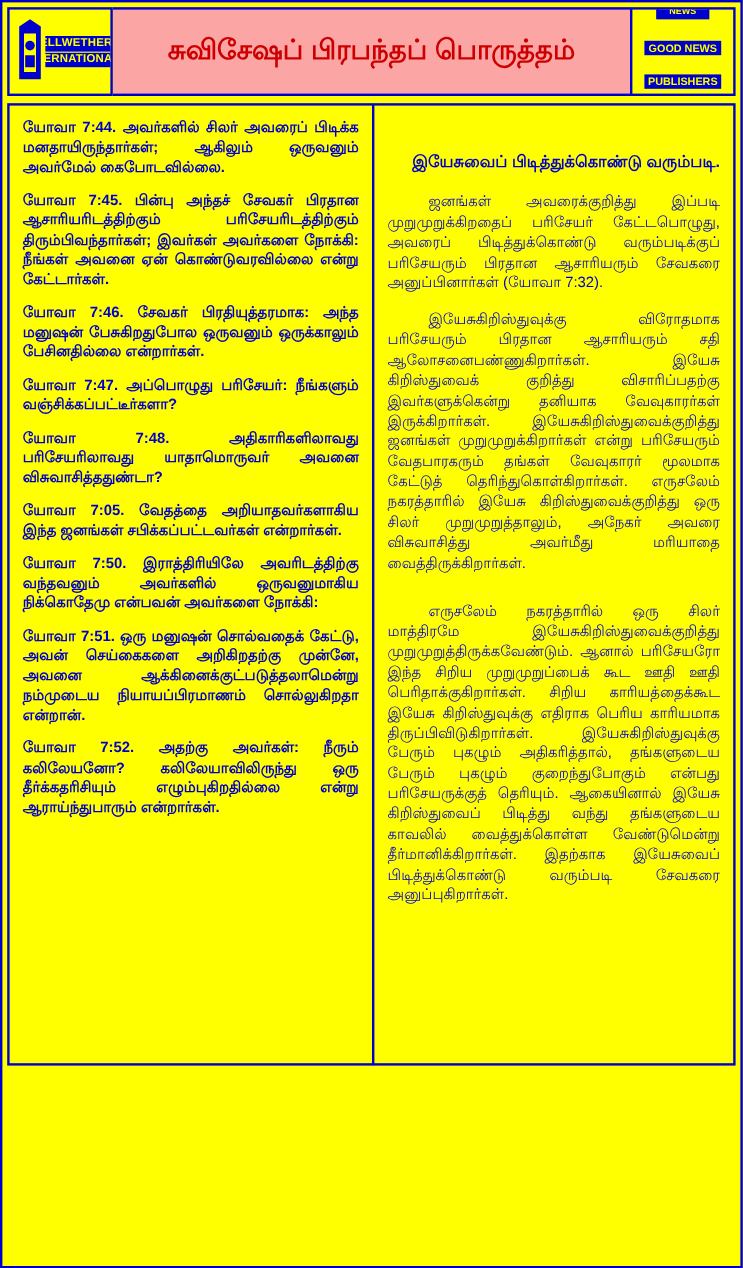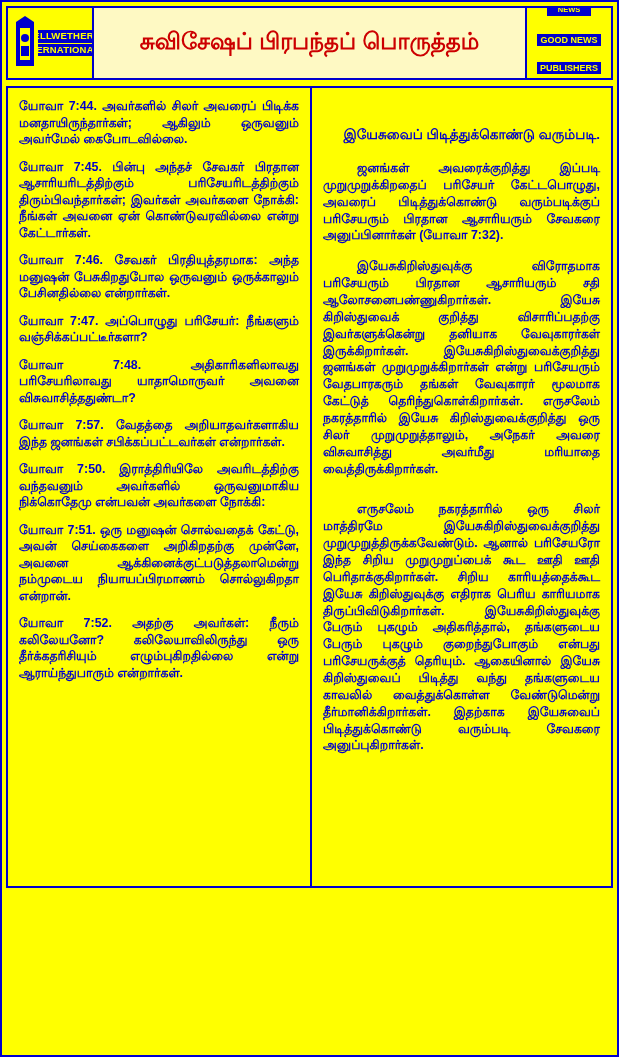--- a/index.html
+++ b/index.html
@@ -71,21 +71,21 @@
   }
   .title-box {
     flex: 1 1 auto;
     border-top: 2px solid #0000CC;
     border-bottom: 2px solid #0000CC;
     box-sizing: border-box;
     display: flex;
     flex-direction: column;
     align-items: center;
     justify-content: center;
-    background: #fef9c3;
+    background: #fca5a5;
   }
   .title-ta {
     color: #CC0000;
     font-size: 23px;
     font-weight: bold;
     line-height: 1.1;
     margin-bottom: 3px;
     white-space: nowrap;
   }
   .title-en {
@@ -175,21 +175,21 @@
     color: #0000CC;
     font-size: 13.6px;
     font-weight: bold;
     line-height: 1.32;
     text-align: right;
     margin: 28px 0 16px 0;
   }
   .rpara {
     color: #0000CC;
     font-size: 12.4px;
-    font-weight: bold;
+    font-weight: normal;
     line-height: 1.36;
     text-align: justify;
     text-indent: 34px;
     margin: 0 0 14px 0;
   }
   .rpara:last-child { margin-bottom: 0; margin-top: 24px; }
 </style>
 </head>
 <body>
 
@@ -228,21 +228,21 @@
   </div>
 
   <div class="body-wrap">
 
     <div class="col col-left">
       <p class="verse">யோவா 7:44. அவர்களில் சிலர் அவரைப் பிடிக்க மனதாயிருந்தார்கள்; ஆகிலும் ஒருவனும் அவர்மேல் கைபோடவில்லை.</p>
       <p class="verse">யோவா 7:45. பின்பு அந்தச் சேவகர் பிரதான ஆசாரியரிடத்திற்கும் பரிசேயரிடத்திற்கும் திரும்பிவந்தார்கள்; இவர்கள் அவர்களை நோக்கி: நீங்கள் அவனை ஏன் கொண்டுவரவில்லை என்று கேட்டார்கள்.</p>
       <p class="verse">யோவா 7:46. சேவகர் பிரதியுத்தரமாக: அந்த மனுஷன் பேசுகிறதுபோல ஒருவனும் ஒருக்காலும் பேசினதில்லை என்றார்கள்.</p>
       <p class="verse">யோவா 7:47. அப்பொழுது பரிசேயர்: நீங்களும் வஞ்சிக்கப்பட்டீர்களா?</p>
       <p class="verse">யோவா 7:48. அதிகாரிகளிலாவது பரிசேயரிலாவது யாதாமொருவர் அவனை விசுவாசித்ததுண்டா?</p>
-      <p class="verse">யோவா 7:57. வேதத்தை அறியாதவர்களாகிய இந்த ஜனங்கள் சபிக்கப்பட்டவர்கள் என்றார்கள்.</p>
+      <p class="verse">யோவா 7:05. வேதத்தை அறியாதவர்களாகிய இந்த ஜனங்கள் சபிக்கப்பட்டவர்கள் என்றார்கள்.</p>
       <p class="verse">யோவா 7:50. இராத்திரியிலே அவரிடத்திற்கு வந்தவனும் அவர்களில் ஒருவனுமாகிய நிக்கொதேமு என்பவன் அவர்களை நோக்கி:</p>
       <p class="verse">யோவா 7:51. ஒரு மனுஷன் சொல்வதைக் கேட்டு, அவன் செய்கைகளை அறிகிறதற்கு முன்னே, அவனை ஆக்கினைக்குட்படுத்தலாமென்று நம்முடைய நியாயப்பிரமாணம் சொல்லுகிறதா என்றான்.</p>
       <p class="verse">யோவா 7:52. அதற்கு அவர்கள்: நீரும் கலிலேயனோ? கலிலேயாவிலிருந்து ஒரு தீர்க்கதரிசியும் எழும்புகிறதில்லை என்று ஆராய்ந்துபாரும் என்றார்கள்.</p>
     </div>
 
     <div class="col col-right">
       <div class="rhead">இயேசுவைப் பிடித்துக்கொண்டு வரும்படி.</div>
       <p class="rpara">ஜனங்கள் அவரைக்குறித்து இப்படி முறுமுறுக்கிறதைப் பரிசேயர் கேட்டபொழுது, அவரைப் பிடித்துக்கொண்டு வரும்படிக்குப் பரிசேயரும் பிரதான ஆசாரியரும் சேவகரை அனுப்பினார்கள் (யோவா 7:32).</p>
       <p class="rpara">இயேசுகிறிஸ்துவுக்கு விரோதமாக பரிசேயரும் பிரதான ஆசாரியரும் சதி ஆலோசனைபண்ணுகிறார்கள். இயேசு கிறிஸ்துவைக் குறித்து விசாரிப்பதற்கு இவர்களுக்கென்று தனியாக வேவுகாரர்கள் இருக்கிறார்கள். இயேசுகிறிஸ்துவைக்குறித்து ஜனங்கள் முறுமுறுக்கிறார்கள் என்று பரிசேயரும் வேதபாரகரும் தங்கள் வேவுகாரர் மூலமாக கேட்டுத் தெரிந்துகொள்கிறார்கள். எருசலேம் நகரத்தாரில் இயேசு கிறிஸ்துவைக்குறித்து ஒரு சிலர் முறுமுறுத்தாலும், அநேகர் அவரை விசுவாசித்து அவர்மீது மரியாதை வைத்திருக்கிறார்கள்.</p>
       <p class="rpara">எருசலேம் நகரத்தாரில் ஒரு சிலர் மாத்திரமே இயேசுகிறிஸ்துவைக்குறித்து முறுமுறுத்திருக்கவேண்டும். ஆனால் பரிசேயரோ இந்த சிறிய முறுமுறுப்பைக் கூட ஊதி ஊதி பெரிதாக்குகிறார்கள். சிறிய காரியத்தைக்கூட இயேசு கிறிஸ்துவுக்கு எதிராக பெரிய காரியமாக திருப்பிவிடுகிறார்கள். இயேசுகிறிஸ்துவுக்கு பேரும் புகழும் அதிகரித்தால், தங்களுடைய பேரும் புகழும் குறைந்துபோகும் என்பது பரிசேயருக்குத் தெரியும். ஆகையினால் இயேசு கிறிஸ்துவைப் பிடித்து வந்து தங்களுடைய காவலில் வைத்துக்கொள்ள வேண்டுமென்று தீர்மானிக்கிறார்கள். இதற்காக இயேசுவைப் பிடித்துக்கொண்டு வரும்படி சேவகரை அனுப்புகிறார்கள்.</p>

